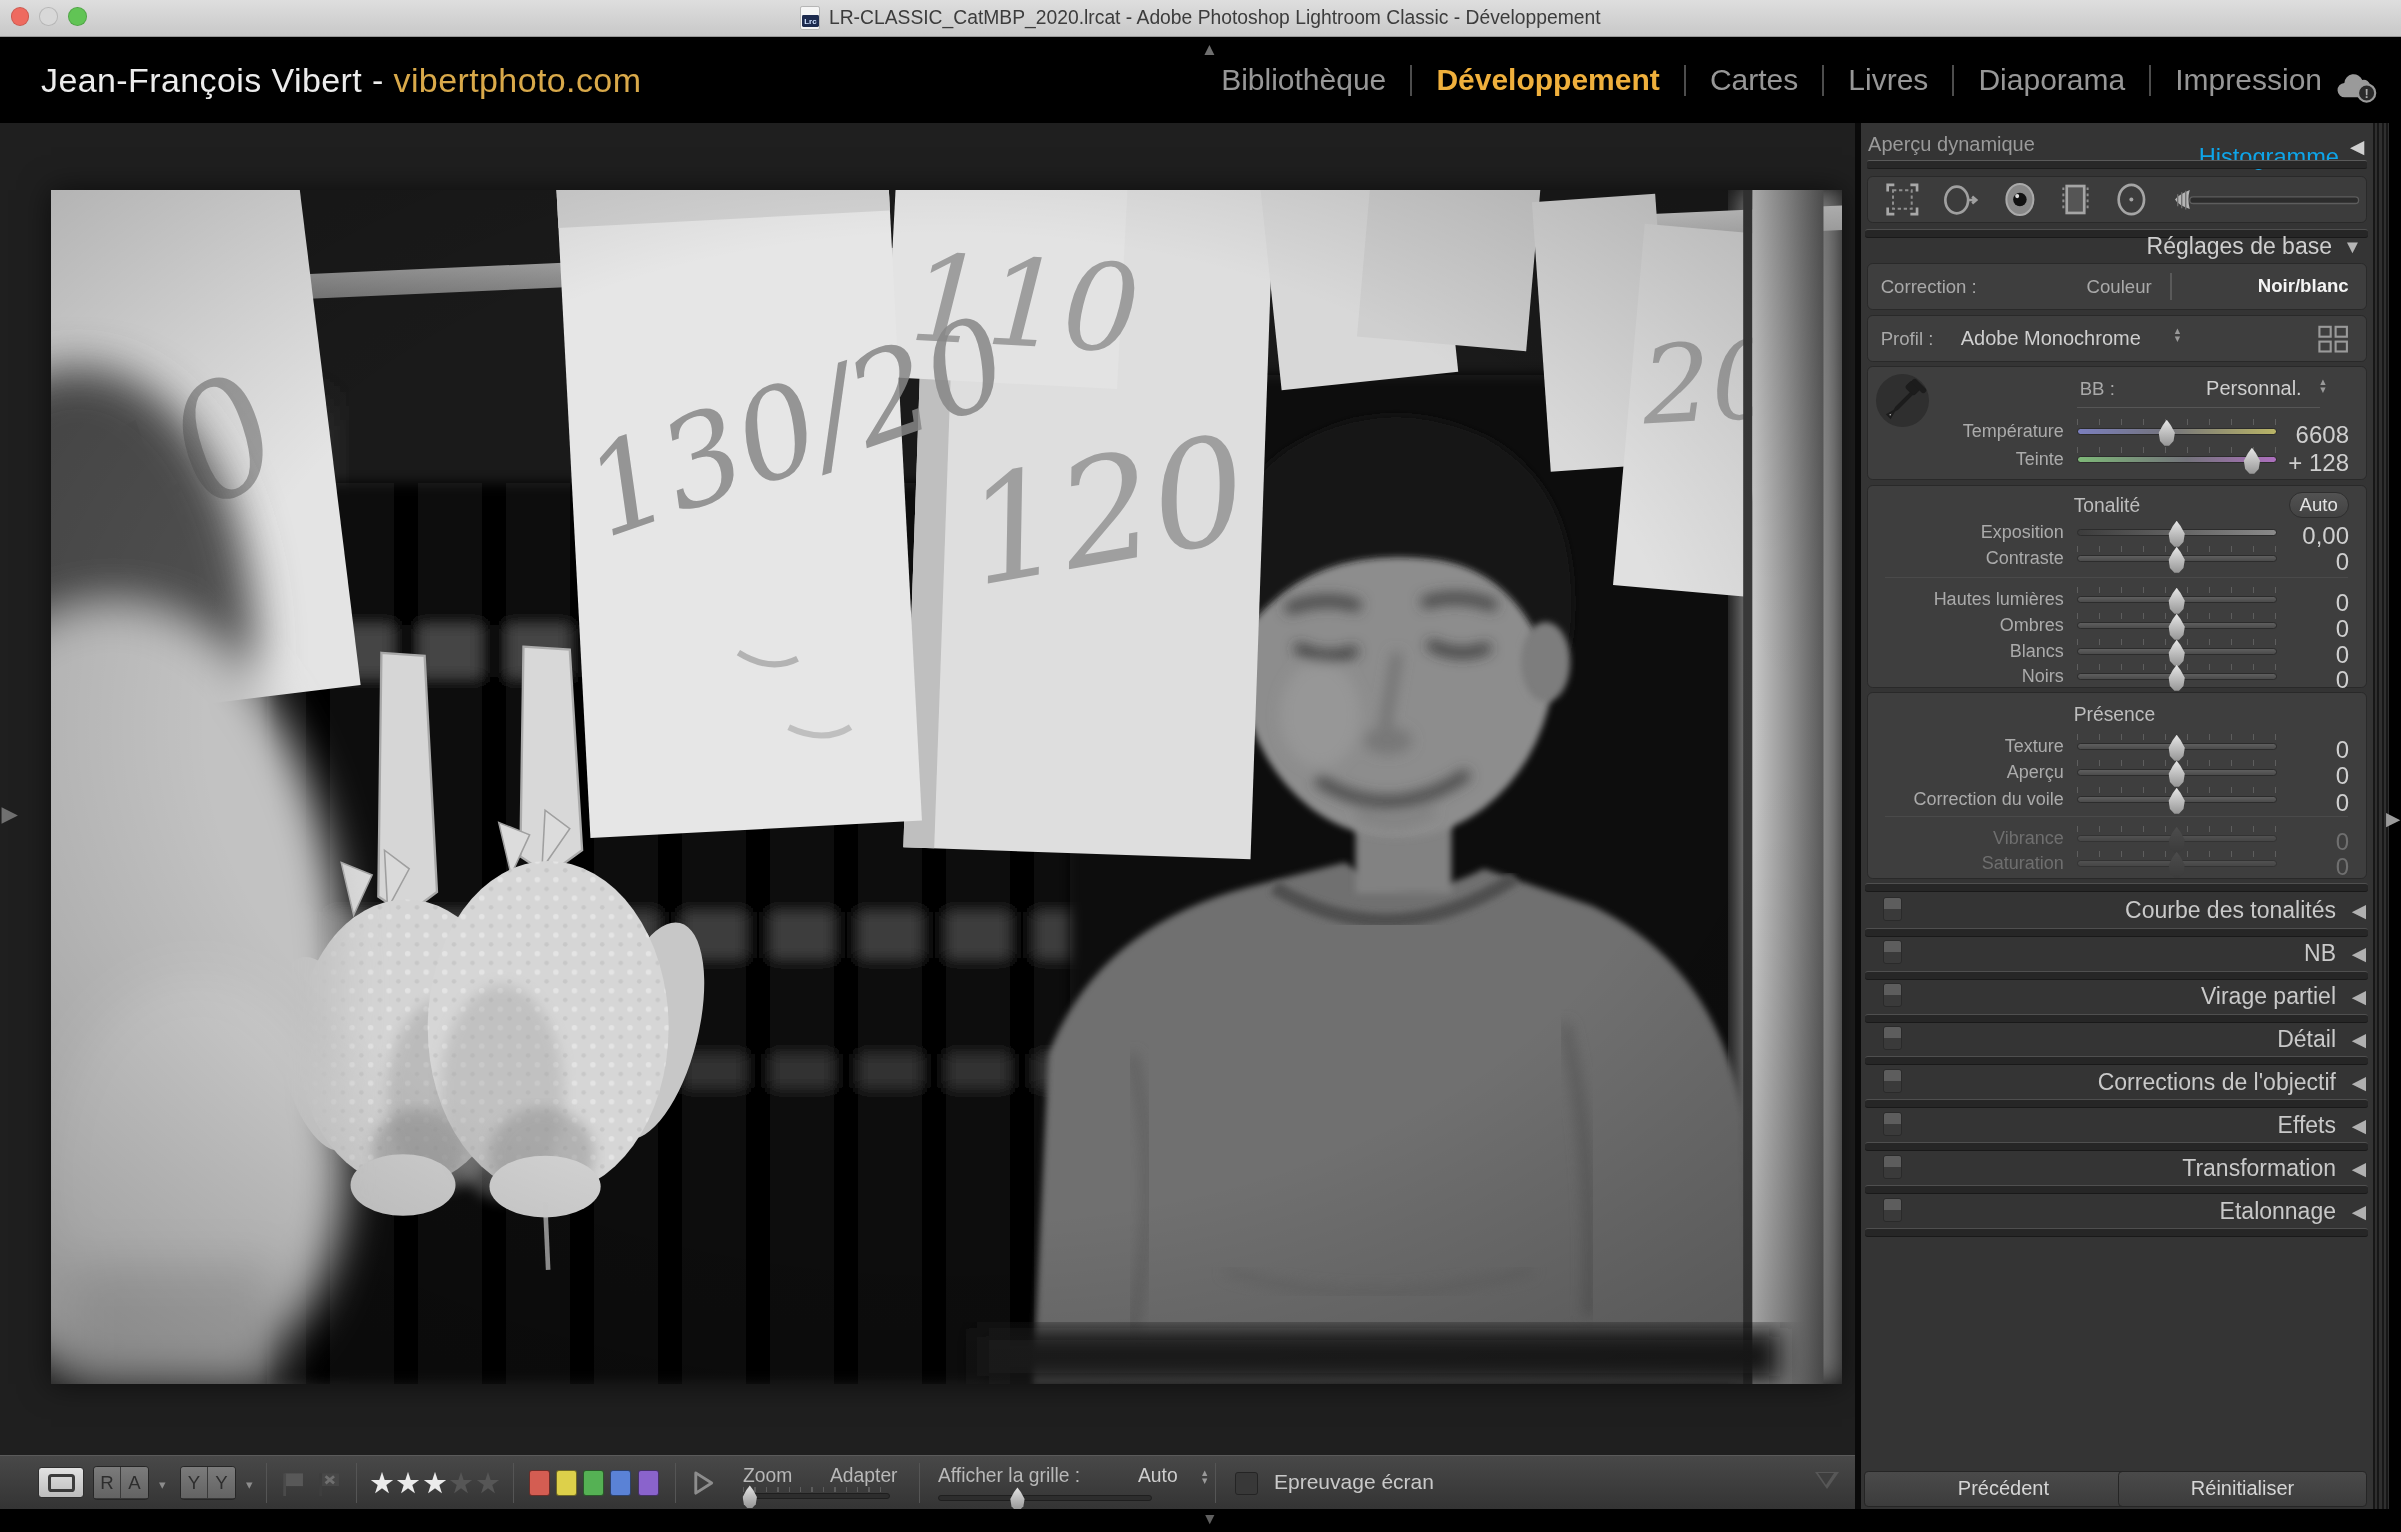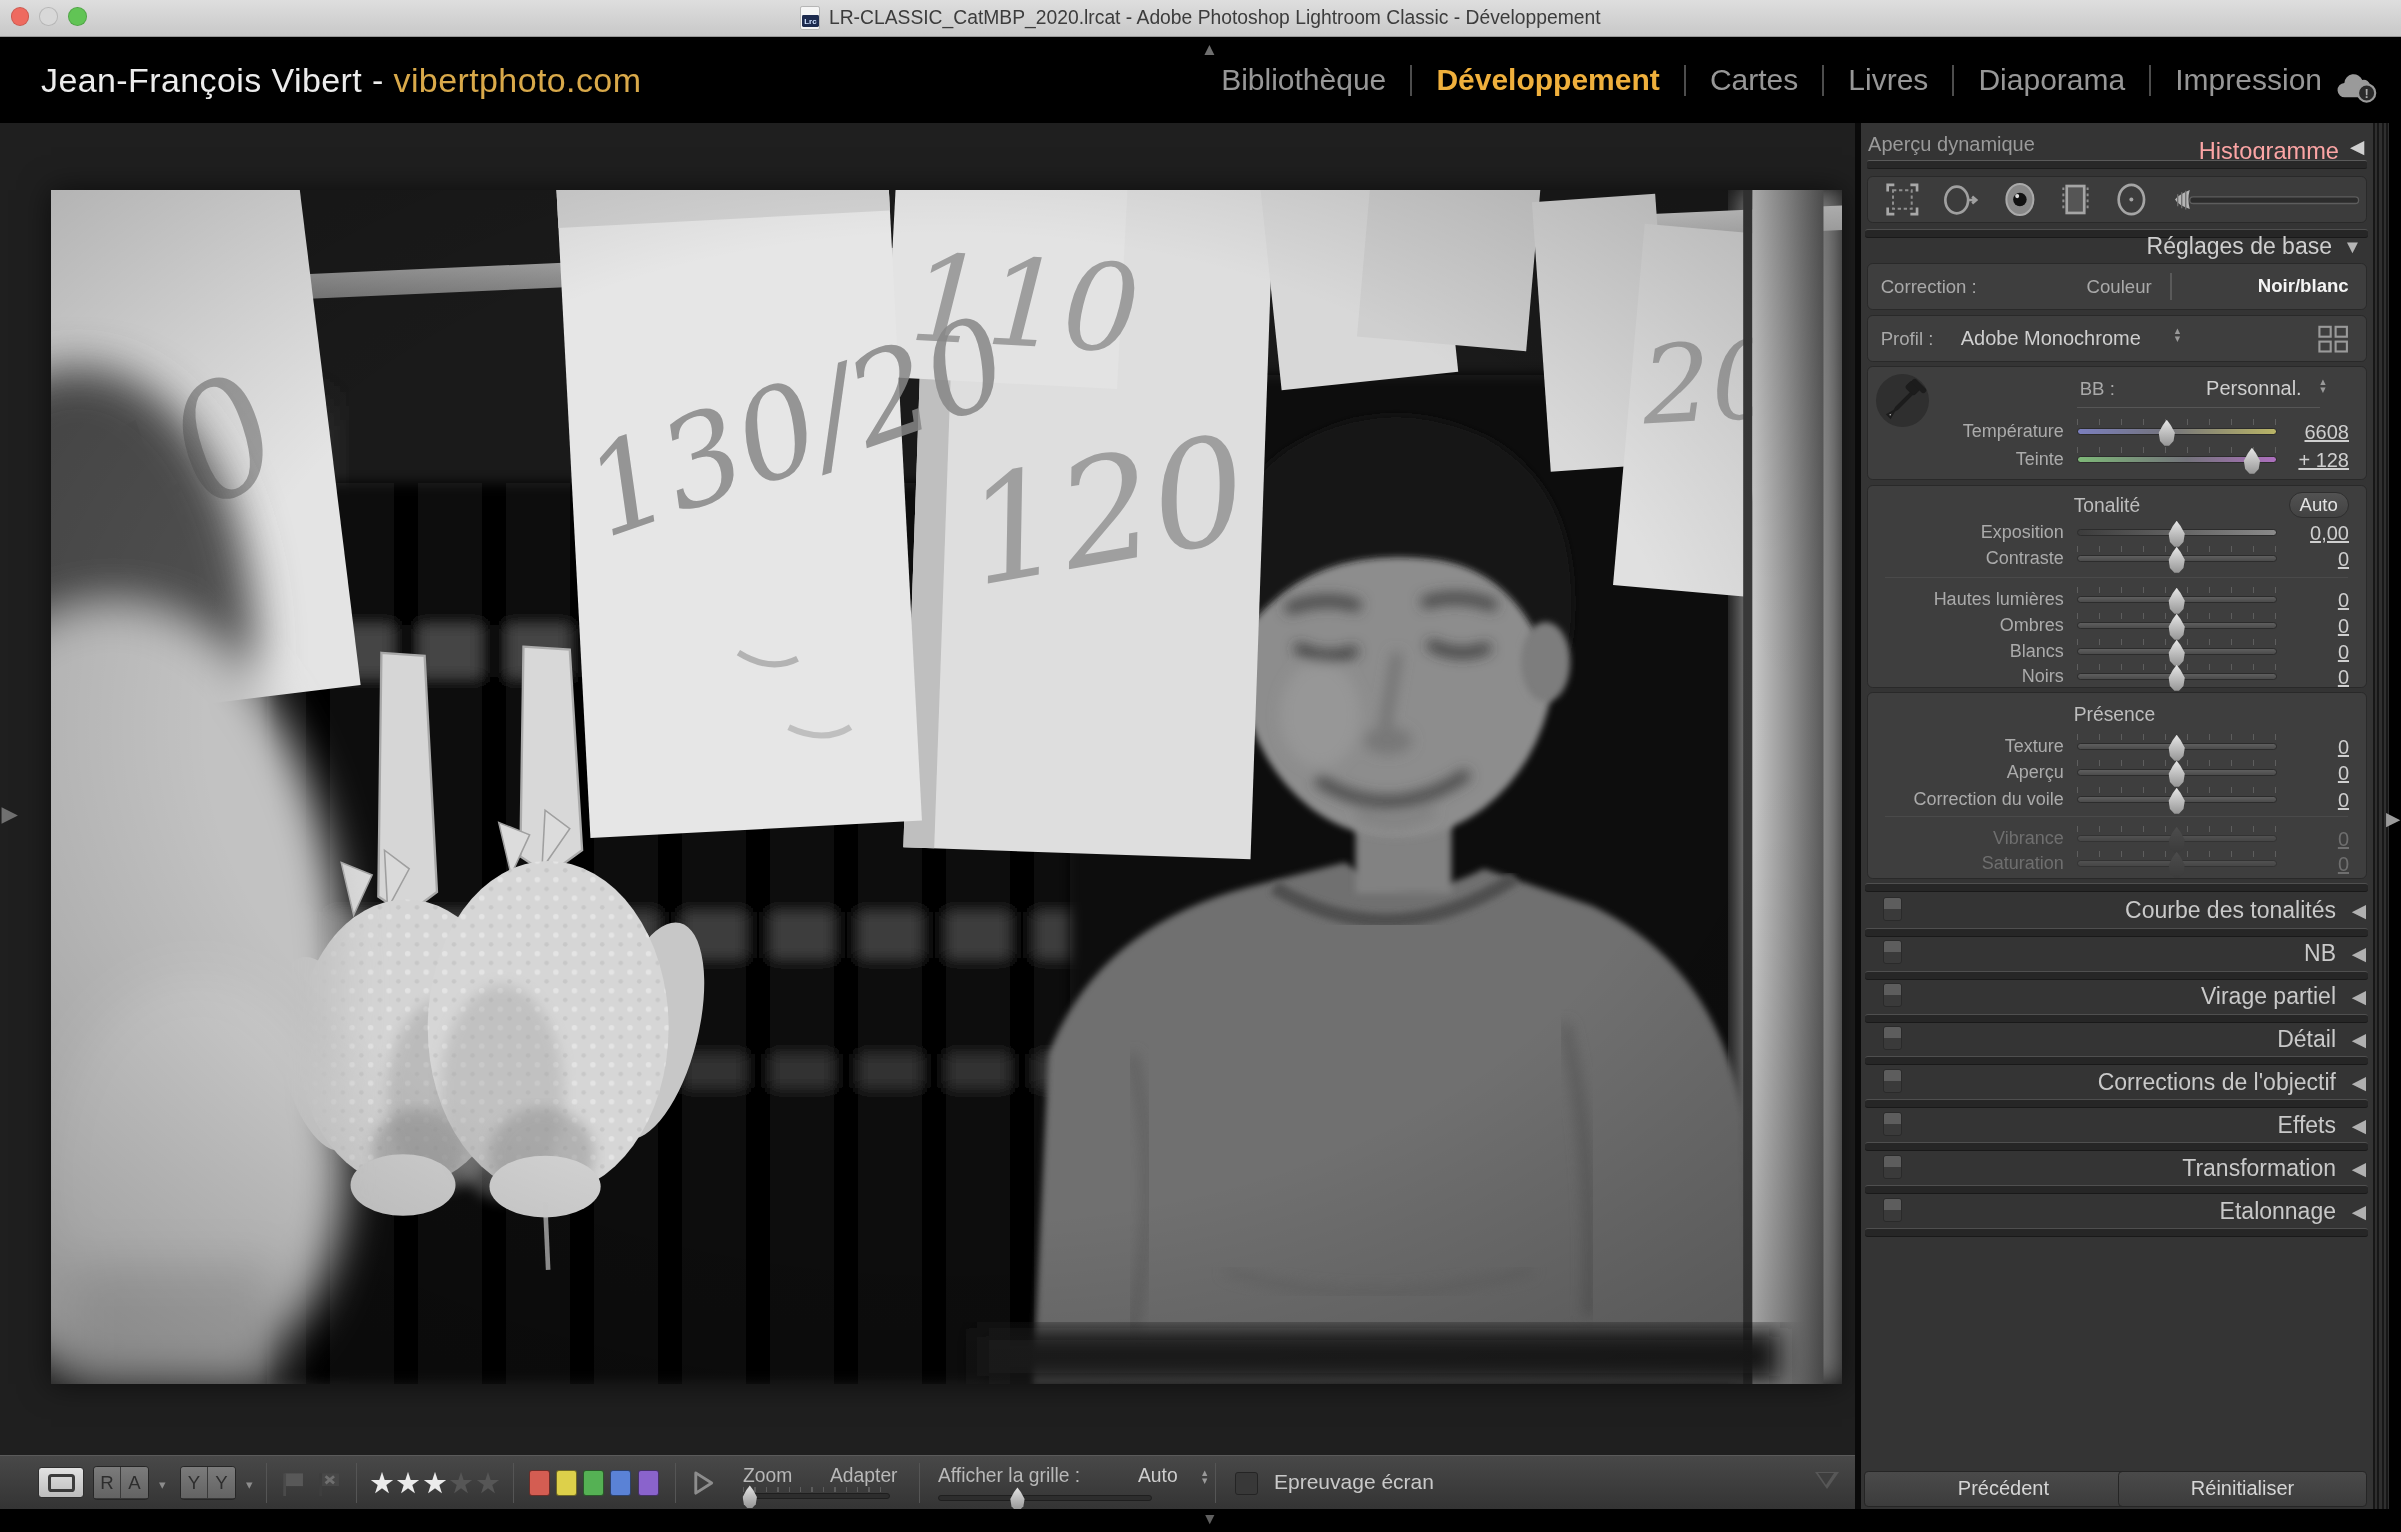--- a/index.html
+++ b/index.html
@@ -32,41 +32,41 @@
   
   .surround { position:absolute; left:0; top:123px; width:1855px; height:1332px; background:#1f1f1f; }
   .photo { position:absolute; left:51px; top:67px; width:1791px; height:1194px; background:#161616; box-shadow:0 0 29px rgba(0,0,0,.6); }
   .photo svg { display:block; width:100%; height:100%; }
   .edge-arrow { position:absolute; font-size:21.4px; color:#707070; }
 
   
   .rpanel { position:absolute; left:1861px; top:123px; width:512px; height:1388px; background:#343434; }
   .rp-toprow { position:absolute; left:0; top:4.3px; width:512px; height:31px; }
   .rp-leftlabel { position:absolute; left:7.1px; top:5.7px; font-size:20px; color:#9a9a9a; }
-  .rp-title { position:absolute; right:34px; top:11px; font-size:23.6px; color:#fca5a5; }
+  .rp-title { position:absolute; right:34px; top:17px; font-size:23.6px; color:#0ea5e9; }
   .rp-titletri { position:absolute; right:8.6px; top:8.6px; color:#cfcfcf; font-size:18.6px; }
   .thinstrip { position:absolute; left:5.7px; top:37px; width:500px; height:8.6px; background:#282828;
     border-top:1.4px solid #5a5a5a; border-bottom:0.7px solid #1c1c1c; border-radius:2.1px; }
   .toolstrip { position:absolute; left:5.7px; top:53px; width:500px; height:47px; background:#3c3c3c;
     border:1.4px solid #292929; border-radius:5.7px; display:flex; align-items:center; gap:23px; padding-left:17px; }
   .ridge { position:absolute; left:4.3px; width:503px; height:8.6px; background:#262626;
     border-top:1.4px solid #4f4f4f; border-bottom:0.7px solid #191919; border-radius:2.9px; }
   .sec-header { position:absolute; width:512px; height:29px; }
   .sec-header .t { position:absolute; right:41px; font-size:23px; color:#cfcfcf; }
   .sec-header .a { position:absolute; right:11.4px; top:2.9px; font-size:18.6px; color:#b5b5b5; }
   .box { position:absolute; left:5.7px; width:500px; background:#3e3e3e; border:1.4px solid #292929; border-radius:5.7px; }
   .lbl { color:#a9a9a9; font-size:18.6px; }
   .val { color:#cfcfcf; font-size:18.6px; }
   .white { color:#f4f4f4; }
   .updn { display:inline-flex; flex-direction:column; line-height:7.9px; font-size:10.7px; color:#9a9a9a; vertical-align:middle; margin-left:7.1px; }
 
   
   .srow { position:absolute; left:0; width:497px; height:26px; }
   .srow .sl-label { position:absolute; right:301px; top:2.9px; font-size:18px; color:#ababab; white-space:nowrap; }
-  .srow .sl-value { position:absolute; right:15.7px; top:2.9px; width:79px; text-align:right; font-size:20px; color:#cfcfcf;text-decoration:underline; }
+  .srow .sl-value { position:absolute; right:15.7px; top:2.9px; width:79px; text-align:right; font-size:24px; color:#cfcfcf; }
   .track { position:absolute; left:209px; top:10px; width:200px; height:7.1px; border-radius:4.3px;
     background:linear-gradient(#5f5f5f,#4b4b4b); border:0.7px solid #2c2c2c; }
   .ticks { position:absolute; left:209px; top:1.4px; width:200px; height:5.7px;
     background:repeating-linear-gradient(90deg,#666 0 1.4px,transparent 1.4px 22px); opacity:.8; }
   .track-temp { background:linear-gradient(90deg,#7b7fbe,#74747c 45%,#b9b466); }
   .track-tint { background:linear-gradient(90deg,#7eb878,#74747c 55%,#ad6fbe); }
   .track-expo { background:linear-gradient(90deg,#3c3c3c,#8a8a8a); }
   .hdl { position:absolute; top:-9.3px; width:19.3px; height:26px; transform:translateX(-50%);
     clip-path:polygon(50% 0%,70% 20%,92% 50%,85% 82%,62% 100%,38% 100%,15% 82%,8% 50%,30% 20%);
     background:linear-gradient(#e6e6e6,#969696); }

